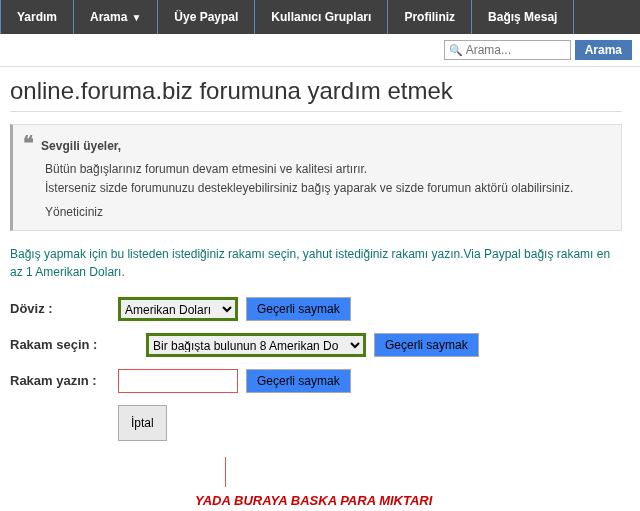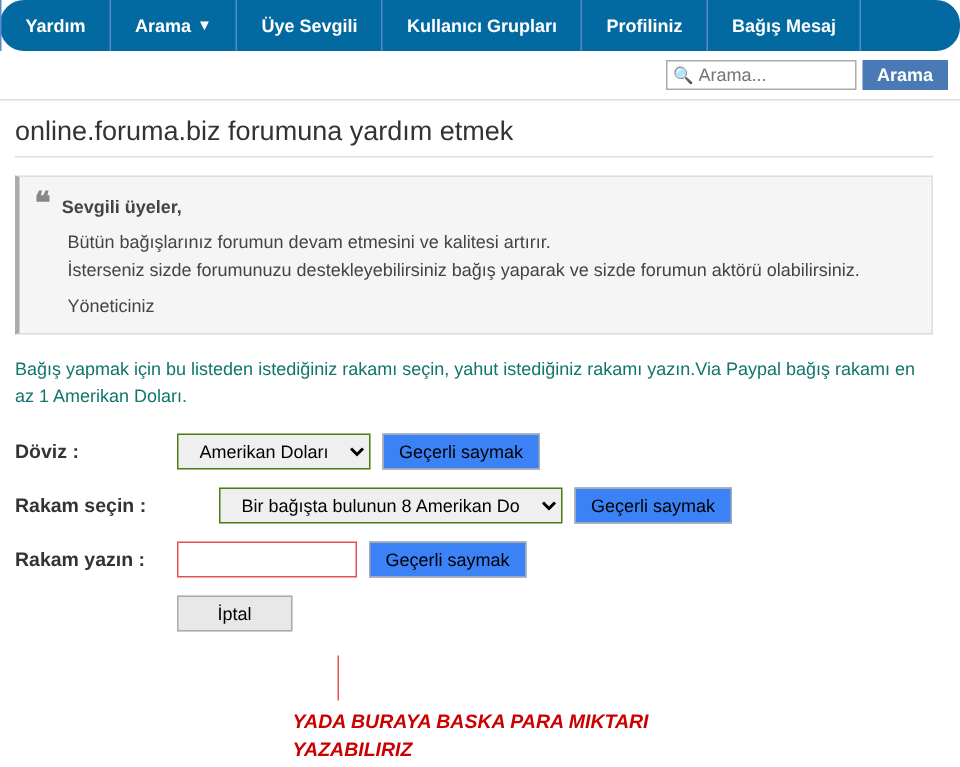--- a/index.html
+++ b/index.html
@@ -1,24 +1,23 @@
 <!DOCTYPE html>
 <html><head>
   <meta charset="utf-8">
   <style>
     * { margin: 0; padding: 0; box-sizing: border-box; }
     body { font-family: Arial, Tahoma, sans-serif; font-size: 13px; background: #fff; width: 640px; }
 
     
     .navbar {
-      background: #0369a1;
+      background: #404040;
       display: flex;
       align-items: stretch;
       height: 34px;
-      border-radius: 16px;
     }
     .navbar-item {
       color: #fff;
       font-size: 12px;
       font-weight: bold;
       padding: 0 16px;
       display: flex;
       align-items: center;
       cursor: pointer;
       white-space: nowrap;
@@ -69,21 +68,21 @@
       margin-left: 4px;
       font-weight: bold;
     }
 
     
     .main-content {
       padding: 10px 18px 20px 10px;
     }
 
     .page-title {
-      font-size: 18px;
+      font-size: 24px;
       font-weight: normal;
       color: #333;
       margin-bottom: 12px;
       border-bottom: 1px solid #ddd;
       padding-bottom: 6px;
     }
 
     .quote-box {
       background: #f5f5f5;
       border: 1px solid #ddd;
@@ -129,22 +128,22 @@
       color: #333;
       flex-shrink: 0;
     }
     .form-control-area {
       display: flex;
       align-items: center;
       gap: 8px;
     }
     .form-select {
       font-size: 12px;
-      padding: 2px 10px;
-      border: 1px solid #4d7c0f;
+      padding: 2px 0;
+      border: 3px solid #4d7c0f;
       height: 24px;
       min-width: 120px;
     }
     .form-select-wide {
       min-width: 220px;
       margin-left: 28px;
     }
     .validate-btn {
       background: #3b82f6;
       border: 1px solid #aaa;
@@ -157,24 +156,24 @@
       border: 1px solid #e05050;
       height: 24px;
       width: 120px;
       font-size: 12px;
       padding: 2px 4px;
       outline: none;
     }
     .cancel-btn {
       background: #e8e8e8;
       border: 1px solid #aaa;
-      padding: 2px 26px;
-      font-size: 12px;
-      cursor: pointer;
-      height: 24px;
+      padding: 2px 12px;
+      font-size: 12px;
+      cursor: pointer;
+      height: 36px;
     }
 
     .arrow-note {
       margin-left: 155px;
       margin-top: 0;
       position: relative;
     }
     .arrow-line {
       width: 1px;
       height: 30px;
@@ -198,21 +197,21 @@
 
 <nav class="navbar">
   <div class="navbar-item">
     <span>Yardım</span>
   </div>
   <div class="navbar-item">
     <span>Arama</span>
     <span class="dropdown-arrow">▼</span>
   </div>
   <div class="navbar-item">
-    <span>Üye Sevgili</span>
+    <span>Üye Paypal</span>
   </div>
   <div class="navbar-item">
     <span>Kullanıcı Grupları</span>
   </div>
   <div class="navbar-item">
     <span>Profiliniz</span>
   </div>
   <div class="navbar-item">
     <span>Bağış Mesaj</span>
   </div>

